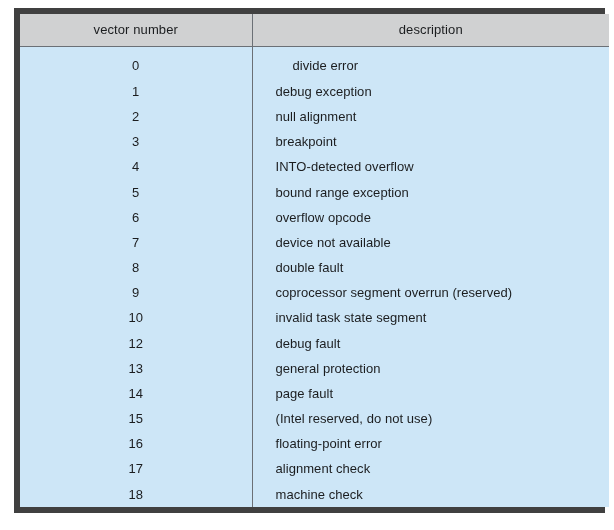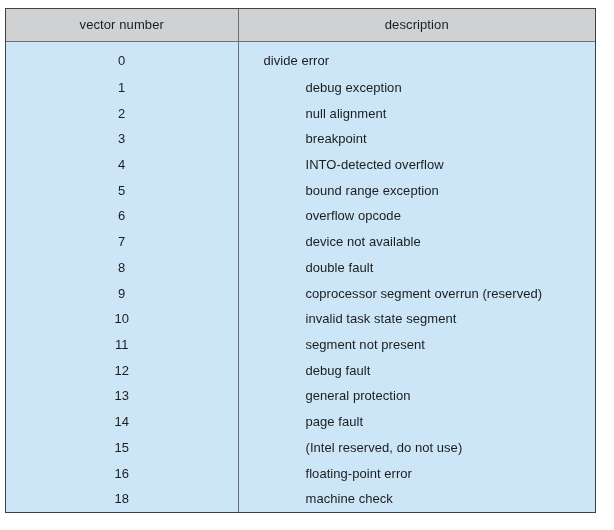--- a/index.html
+++ b/index.html
@@ -11,26 +11,26 @@
   body {
     width: 614px;
     height: 530px;
     overflow: hidden;
     font-family: "Liberation Sans", sans-serif;
     -webkit-font-smoothing: antialiased;
   }
 
   .table-wrap {
     position: absolute;
-    left: 5px;
+    left: 14px;
     top: 8px;
     width: 591px;
     height: 505px;
     box-sizing: border-box;
-    border: 1px solid #404040;
+    border: 6px solid #404040;
     background: #4c1d95;
   }
 
   table.vector-table {
     width: 100%;
     height: 100%;
     border-collapse: collapse;
     table-layout: fixed;
   }
 
@@ -70,28 +70,28 @@
     letter-spacing: 0.05px;
   }
 
   tbody td.cell-num {
     text-align: center;
     border-right: 1px solid #6b7076;
   }
 
   tbody td.cell-desc {
     text-align: left;
-    padding-left: 67px;
+    padding-left: 23px;
   }
 
   tbody tr.data-row:first-child td {
     padding-top: 6px;
   }
   tbody tr.data-row:first-child td.cell-desc {
-    padding-left: 25px;
+    padding-left: 40px;
   }
 </style>
 </head>
 <body>
 
 <div class="table-wrap">
   <table class="vector-table">
     <colgroup>
       <col class="col-num">
       <col class="col-desc">
@@ -141,42 +141,42 @@
         </tr>
         <tr class="data-row">
           <td class="cell-num">9</td>
           <td class="cell-desc">coprocessor segment overrun (reserved)</td>
         </tr>
         <tr class="data-row">
           <td class="cell-num">10</td>
           <td class="cell-desc">invalid task state segment</td>
         </tr>
         <tr class="data-row">
-          <td class="cell-num">11</td>
-          <td class="cell-desc">segment not present</td>
-        </tr>
-        <tr class="data-row">
           <td class="cell-num">12</td>
           <td class="cell-desc">debug fault</td>
         </tr>
         <tr class="data-row">
           <td class="cell-num">13</td>
           <td class="cell-desc">general protection</td>
         </tr>
         <tr class="data-row">
           <td class="cell-num">14</td>
           <td class="cell-desc">page fault</td>
         </tr>
         <tr class="data-row">
           <td class="cell-num">15</td>
           <td class="cell-desc">(Intel reserved, do not use)</td>
         </tr>
         <tr class="data-row">
           <td class="cell-num">16</td>
           <td class="cell-desc">floating-point error</td>
         </tr>
         <tr class="data-row">
+          <td class="cell-num">17</td>
+          <td class="cell-desc">alignment check</td>
+        </tr>
+        <tr class="data-row">
           <td class="cell-num">18</td>
           <td class="cell-desc">machine check</td>
         </tr>
       </tbody>
   </table>
 </div>
 
 </body></html>

